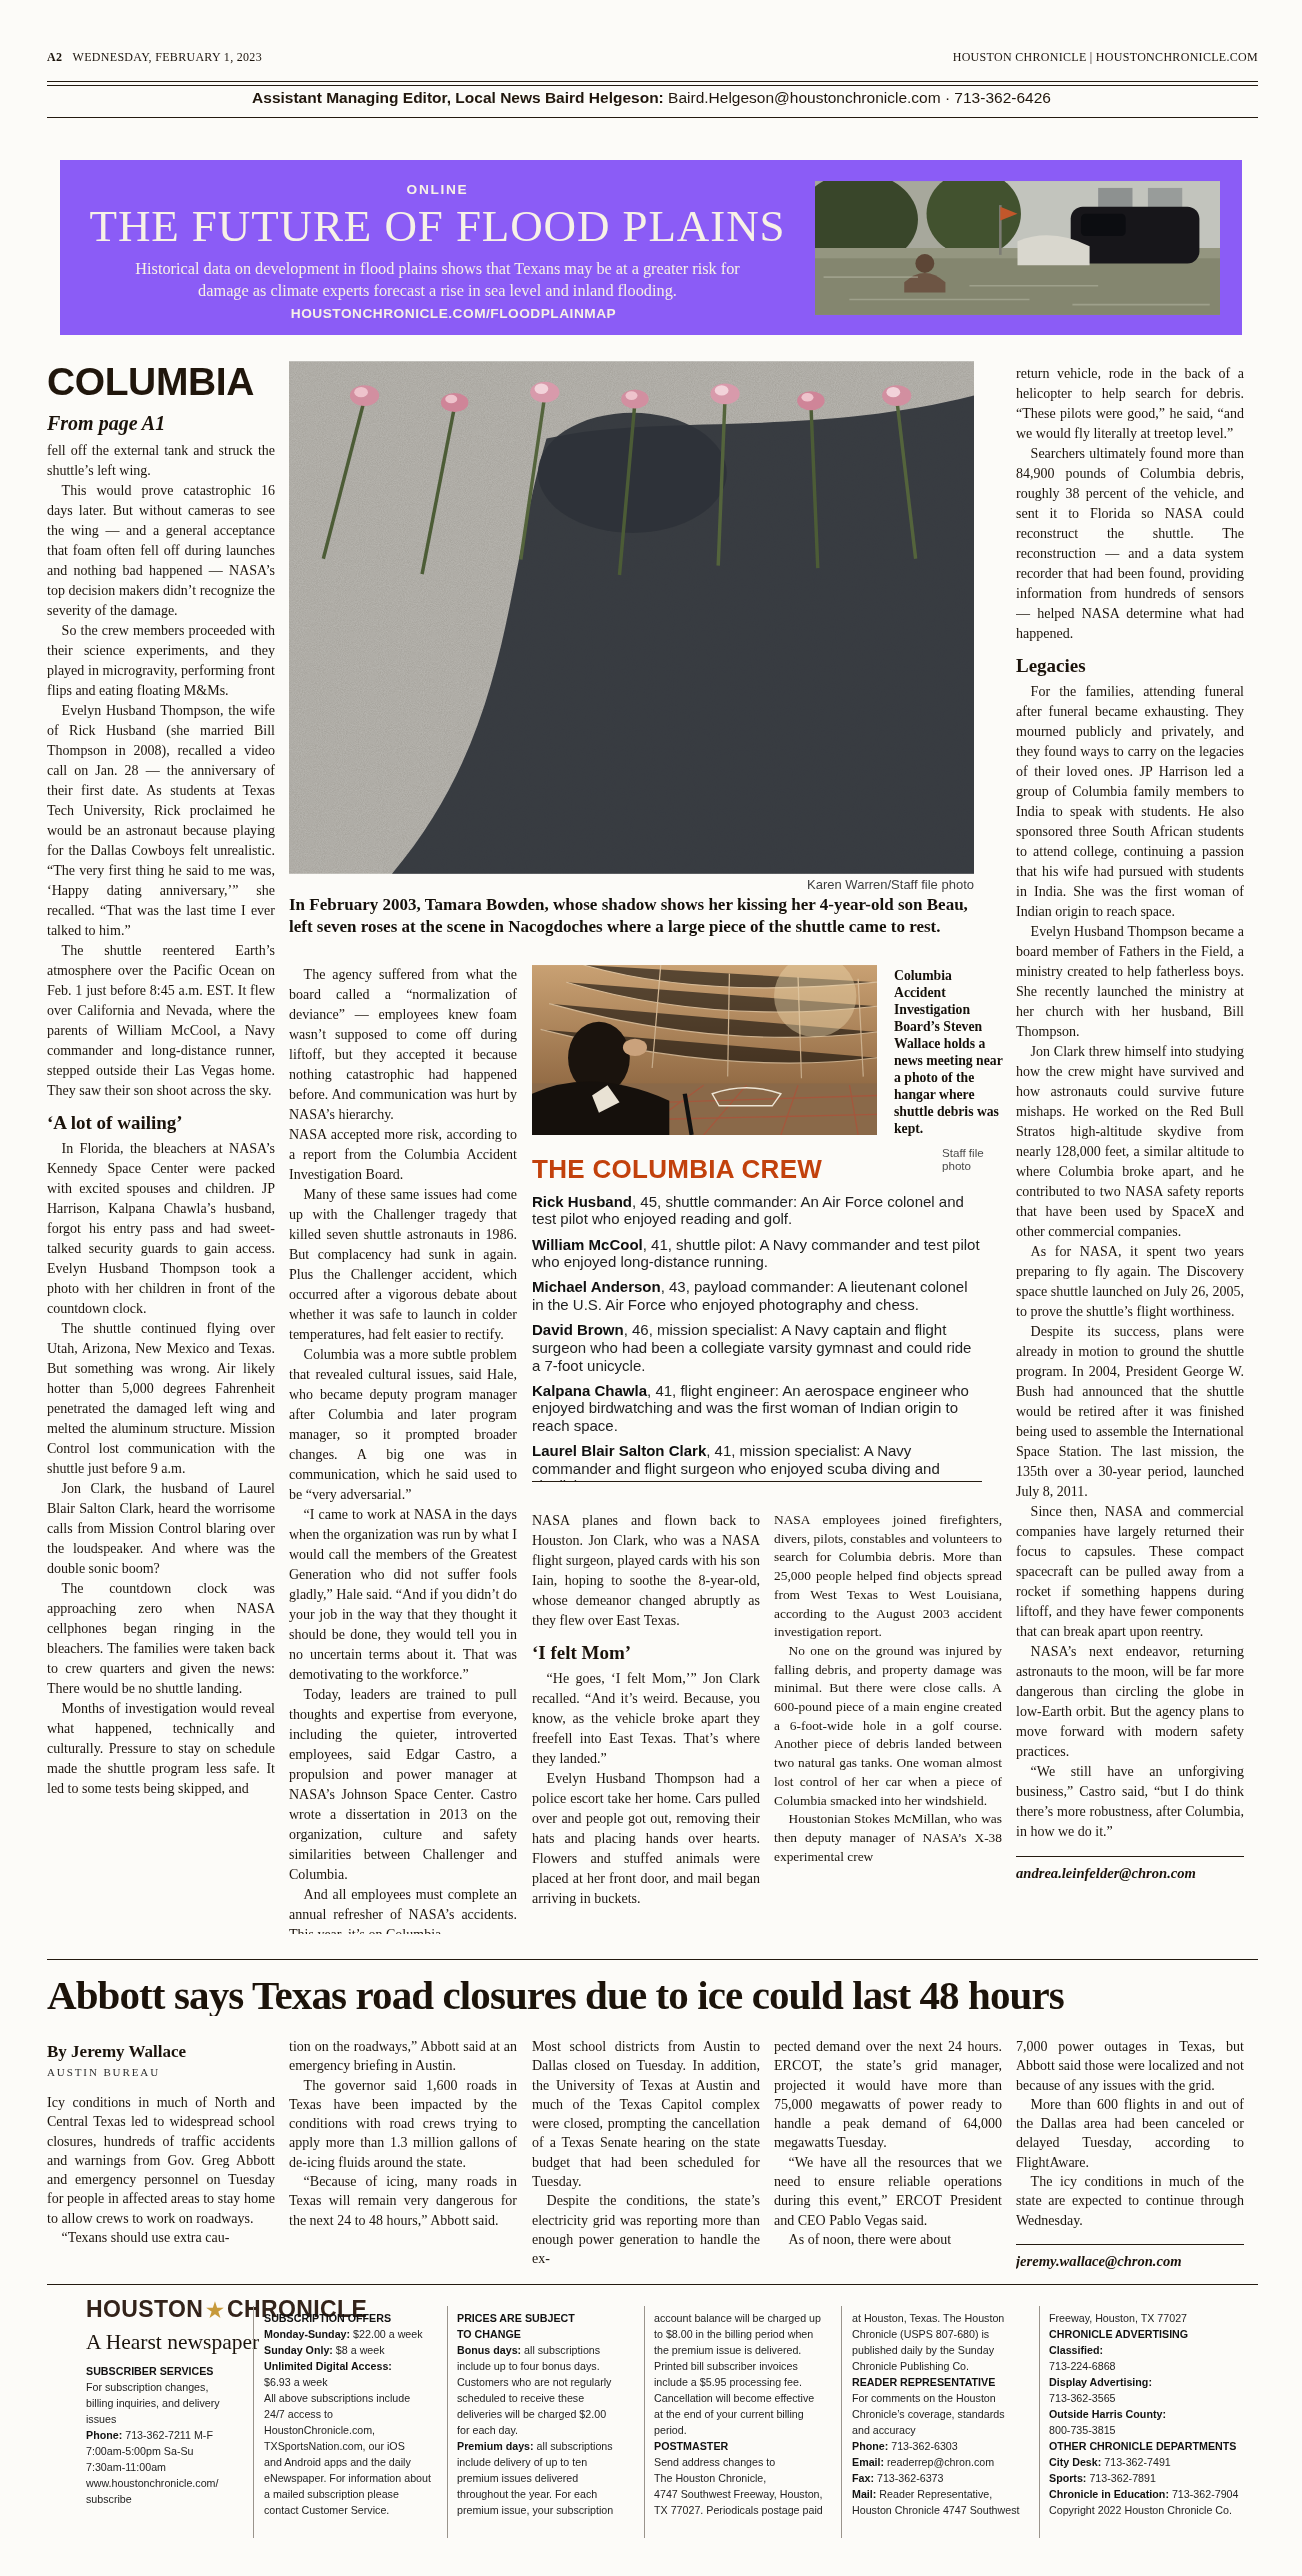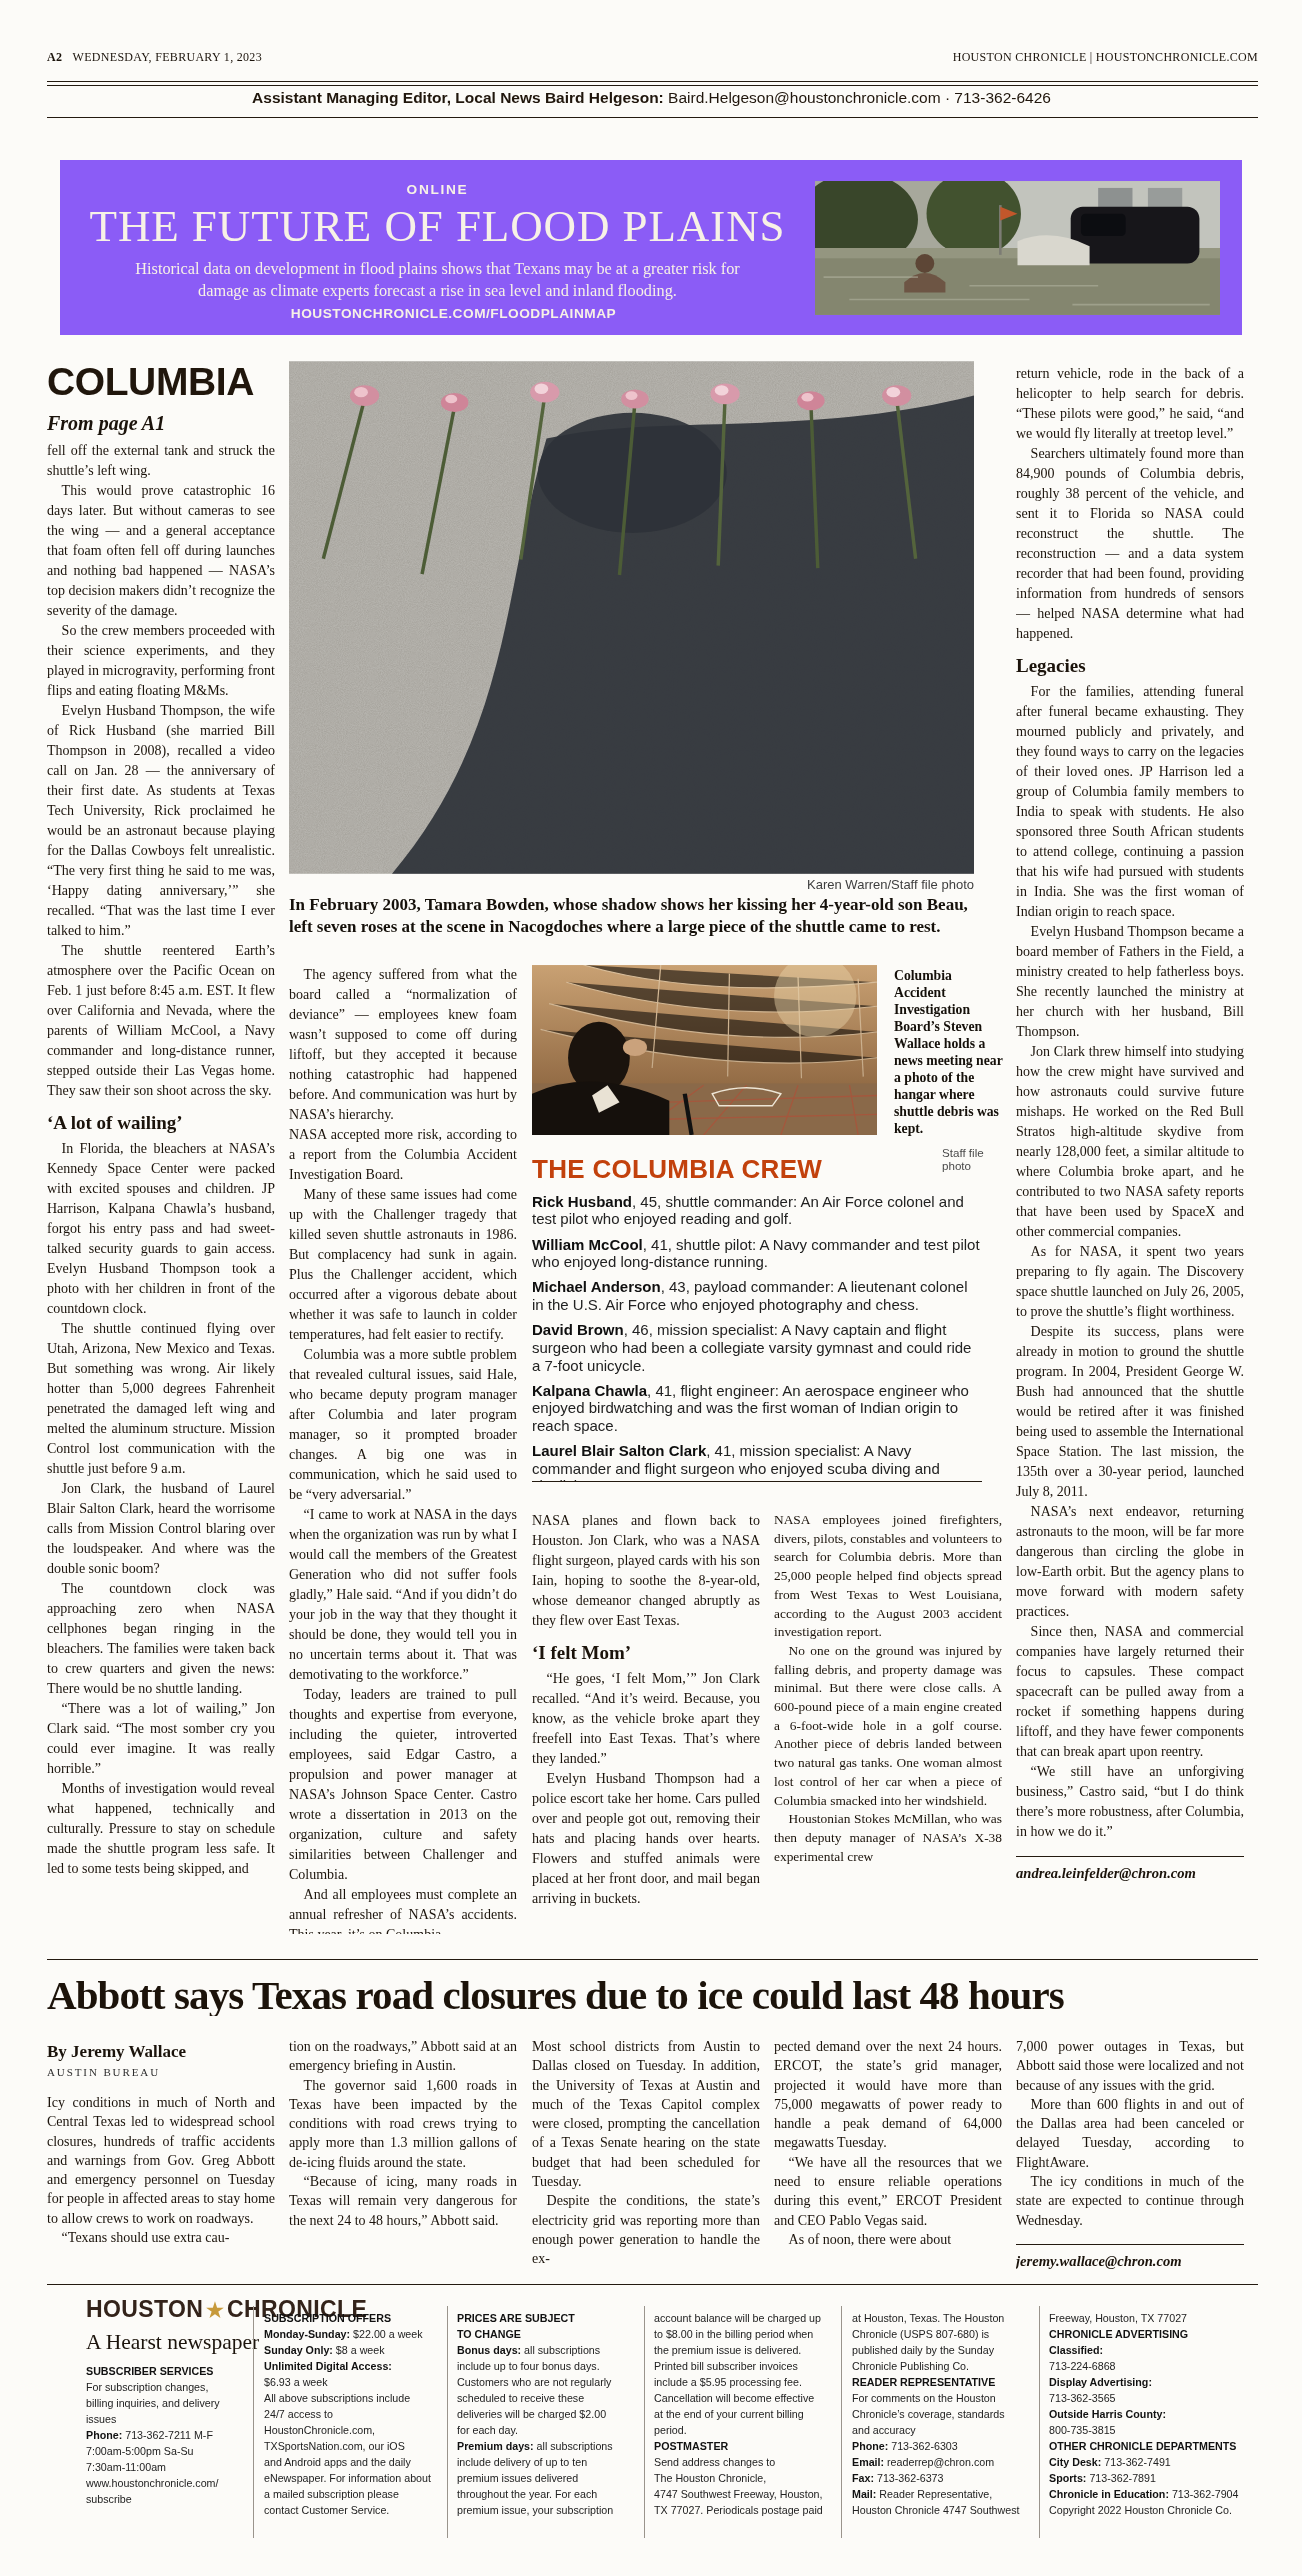--- a/index.html
+++ b/index.html
@@ -245,21 +245,20 @@
     <p class="blk p1">fell off the external tank and struck the shuttle’s left wing.</p>
       <p class="blk p">This would prove catastrophic 16 days later. But without cameras to see the wing — and a general acceptance that foam often fell off during launches and nothing bad happened — NASA’s top decision makers didn’t recognize the severity of the damage.</p>
       <p class="blk p">So the crew members proceeded with their science experiments, and they played in microgravity, performing front flips and eating floating M&amp;Ms.</p>
       <p class="blk p">Evelyn Husband Thompson, the wife of Rick Husband (she married Bill Thompson in 2008), recalled a video call on Jan. 28 — the anniversary of their first date. As students at Texas Tech University, Rick proclaimed he would be an astronaut because playing for the Dallas Cowboys felt unrealistic. “The very first thing he said to me was, ‘Happy dating anniversary,’” she recalled. “That was the last time I ever talked to him.”</p>
       <p class="blk p">The shuttle reentered Earth’s atmosphere over the Pacific Ocean on Feb. 1 just before 8:45 a.m. EST. It flew over California and Nevada, where the parents of William McCool, a Navy commander and long-distance runner, stepped outside their Las Vegas home. They saw their son shoot across the sky.</p>
       <p class="blk sub">‘A lot of wailing’</p>
       <p class="blk p">In Florida, the bleachers at NASA’s Kennedy Space Center were packed with excited spouses and children. JP Harrison, Kalpana Chawla’s husband, forgot his entry pass and had sweet-talked security guards to gain access. Evelyn Husband Thompson took a photo with her children in front of the countdown clock.</p>
       <p class="blk p">The shuttle continued flying over Utah, Arizona, New Mexico and Texas. But something was wrong. Air likely hotter than 5,000 degrees Fahrenheit penetrated the damaged left wing and melted the aluminum structure. Mission Control lost communication with the shuttle just before 9 a.m.</p>
       <p class="blk p">Jon Clark, the husband of Laurel Blair Salton Clark, heard the worrisome calls from Mission Control blaring over the loudspeaker. And where was the double sonic boom?</p>
       <p class="blk p">The countdown clock was approaching zero when NASA cellphones began ringing in the bleachers. The families were taken back to crew quarters and given the news: There would be no shuttle landing.</p>
-      <p class="blk p">“There was a lot of wailing,” Jon Clark said. “The most somber cry you could ever imagine. It was really horrible.”</p>
       <p class="blk p">Months of investigation would reveal what happened, technically and culturally. Pressure to stay on schedule made the shuttle program less safe. It led to some tests being skipped, and</p>
   </div>
   <div class="col" id="c2">
     <p class="blk p">The agency suffered from what the board called a “normalization of deviance” — employees knew foam wasn’t supposed to come off during liftoff, but they accepted it because nothing catastrophic had happened before. And communication was hurt by NASA’s hierarchy.</p>
       <p class="blk p1">NASA accepted more risk, according to a report from the Columbia Accident Investigation Board.</p>
       <p class="blk p">Many of these same issues had come up with the Challenger tragedy that killed seven shuttle astronauts in 1986. But complacency had sunk in again. Plus the Challenger accident, which occurred after a vigorous debate about whether it was safe to launch in colder temperatures, had felt easier to rectify.</p>
       <p class="blk p">Columbia was a more subtle problem that revealed cultural issues, said Hale, who became deputy program manager after Columbia and later program manager, so it prompted broader changes. A big one was in communication, which he said used to be “very adversarial.”</p>
       <p class="blk p">“I came to work at NASA in the days when the organization was run by what I would call the members of the Greatest Generation who did not suffer fools gladly,” Hale said. “And if you didn’t do your job in the way that they thought it should be done, they would tell you in no uncertain terms about it. That was demotivating to the workforce.”</p>
       <p class="blk p">Today, leaders are trained to pull thoughts and expertise from everyone, including the quieter, introverted employees, said Edgar Castro, a propulsion and power manager at NASA’s Johnson Space Center. Castro wrote a dissertation in 2013 on the organization, culture and safety similarities between Challenger and Columbia.</p>
       <p class="blk p">And all employees must complete an annual refresher of NASA’s accidents. This year, it’s on Columbia.</p>
@@ -277,22 +276,22 @@
   </div>
   <div class="col" id="c5">
     <p class="blk p1">return vehicle, rode in the back of a helicopter to help search for debris. “These pilots were good,” he said, “and we would fly literally at treetop level.”</p>
       <p class="blk p">Searchers ultimately found more than 84,900 pounds of Columbia debris, roughly 38 percent of the vehicle, and sent it to Florida so NASA could reconstruct the shuttle. The reconstruction — and a data system recorder that had been found, providing information from hundreds of sensors — helped NASA determine what had happened.</p>
       <p class="blk sub">Legacies</p>
       <p class="blk p">For the families, attending funeral after funeral became exhausting. They mourned publicly and privately, and they found ways to carry on the legacies of their loved ones. JP Harrison led a group of Columbia family members to India to speak with students. He also sponsored three South African students to attend college, continuing a passion that his wife had pursued with students in India. She was the first woman of Indian origin to reach space.</p>
       <p class="blk p">Evelyn Husband Thompson became a board member of Fathers in the Field, a ministry created to help fatherless boys. She recently launched the ministry at her church with her husband, Bill Thompson.</p>
       <p class="blk p">Jon Clark threw himself into studying how the crew might have survived and how astronauts could survive future mishaps. He worked on the Red Bull Stratos high-altitude skydive from nearly 128,000 feet, a similar altitude to where Columbia broke apart, and he contributed to two NASA safety reports that have been used by SpaceX and other commercial companies.</p>
       <p class="blk p">As for NASA, it spent two years preparing to fly again. The Discovery space shuttle launched on July 26, 2005, to prove the shuttle’s flight worthiness.</p>
       <p class="blk p">Despite its success, plans were already in motion to ground the shuttle program. In 2004, President George W. Bush had announced that the shuttle would be retired after it was finished being used to assemble the International Space Station. The last mission, the 135th over a 30-year period, launched July 8, 2011.</p>
+      <p class="blk p">Since then, NASA and commercial companies have largely returned their focus to capsules. These compact spacecraft can be pulled away from a rocket if something happens during liftoff, and they have fewer components that can break apart upon reentry.</p>
       <p class="blk p">NASA’s next endeavor, returning astronauts to the moon, will be far more dangerous than circling the globe in low-Earth orbit. But the agency plans to move forward with modern safety practices.</p>
-      <p class="blk p">Since then, NASA and commercial companies have largely returned their focus to capsules. These compact spacecraft can be pulled away from a rocket if something happens during liftoff, and they have fewer components that can break apart upon reentry.</p>
       <p class="blk p">“We still have an unforgiving business,” Castro said, “but I do think there’s more robustness, after Columbia, in how we do it.”</p>
       <p class="blk sig">andrea.leinfelder@chron.com</p>
   </div>
 
   <div class="rule" style="left:47px;right:45px;top:1959px;"></div>
   <div class="abs ab-head">Abbott says Texas road closures due to ice could last 48 hours</div>
   <div class="abs ab-byline">By Jeremy Wallace</div>
   <div class="abs ab-bureau">AUSTIN BUREAU</div>
 
   <div class="acol" id="a1">

